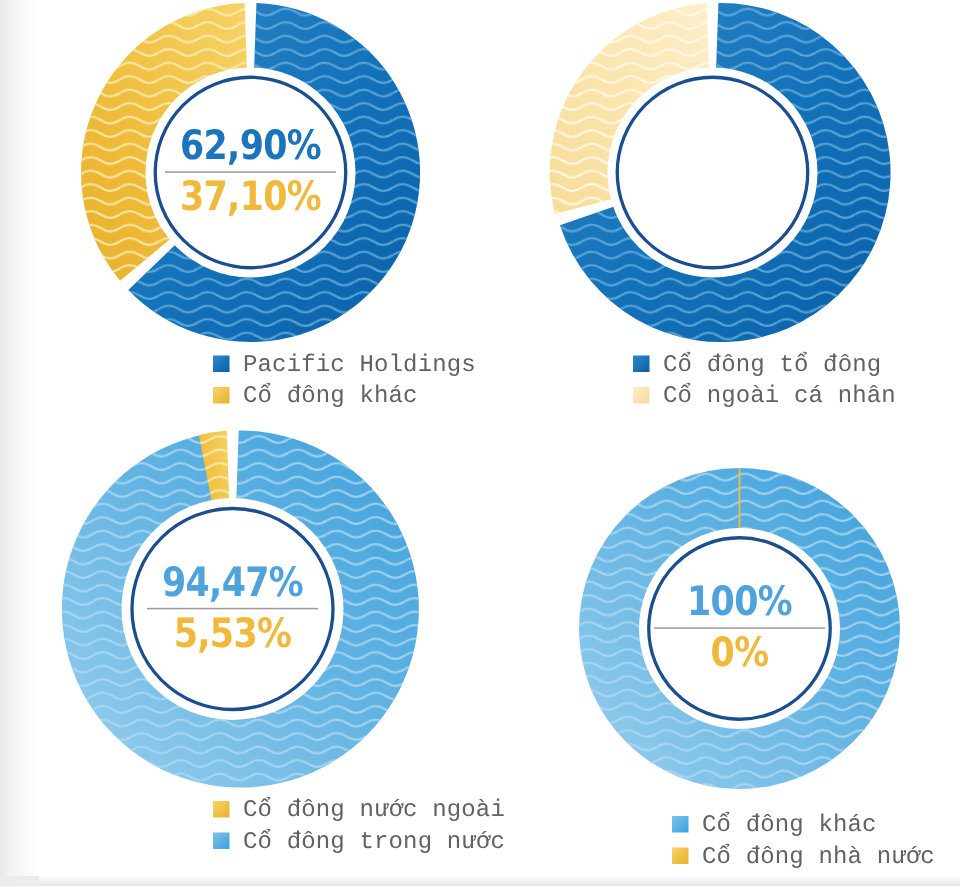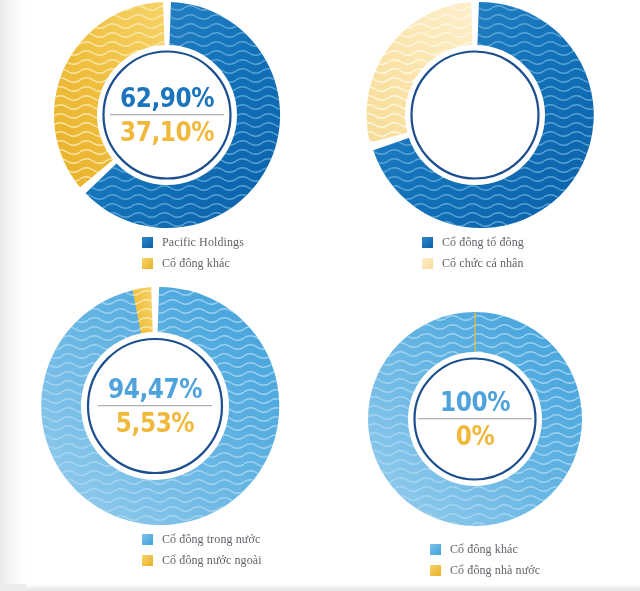--- a/index.html
+++ b/index.html
@@ -44,21 +44,21 @@
     width: 640px; height: 591px;
   }
 
   .panel {
     position: absolute;
     width: 290px;
   }
   .panel-0 { left: 22px;  top: 2px; }
   .panel-1 { left: 330px; top: 2px; }
   .panel-2 { left: 10px;  top: 287px; }
-  .panel-3 { left: 330px; top: 303px; }
+  .panel-3 { left: 348px; top: 303px; }
 
   .donut-wrap {
     position: relative;
     width: 290px;
     height: 226px;
     display: flex;
     align-items: center;
     justify-content: center;
   }
   .donut-wrap svg { display: block; overflow: visible; }
@@ -103,22 +103,22 @@
     align-items: center;
     height: 21px;
   }
   .legend-swatch {
     width: 11px;
     height: 11px;
     flex: none;
     margin-right: 9px;
   }
   .legend-label {
-    font-family: Liberation Serif, serif;
-    font-size: 12px;
+    font-family: Liberation Mono, monospace;
+    font-size: 16px;
     color: #5f6368;
     white-space: nowrap;
     letter-spacing: 0.1px;
   }
 
   .panel-2 .legend { padding-left: 132px; }
   .panel-3 .legend { padding-left: 100px; }
   .panel-1 .legend { padding-left: 92px; }
 </style>
 </head>
@@ -218,21 +218,21 @@
         <circle cx="113" cy="113" r="63.5" fill="none" stroke="#1A4E8F" stroke-width="2.2"></circle>
       </svg>
     </div>
     <div class="legend">
       <div class="legend-row">
         <span class="legend-swatch" style="background:linear-gradient(135deg,#2F87C8,#0A5FA8)"></span>
         <span class="legend-label">Cổ đông tổ đông</span>
       </div>
       <div class="legend-row">
         <span class="legend-swatch" style="background:linear-gradient(135deg,#FDEFCD,#F7DC98)"></span>
-        <span class="legend-label">Cổ chức cá nhân</span>
+        <span class="legend-label">Cổ ngoài cá nhân</span>
       </div>
     </div>
   </div>
 
   <div class="panel panel-2 lightvar">
     <div class="donut-wrap" style="height:238px">
       <svg width="238" height="238" viewBox="0 0 238 238">
         <defs>
           <pattern id="wv-lb3" width="26" height="9" patternUnits="userSpaceOnUse">
             <path d="M0 6 Q 6.5 1.5 13 6 T 26 6" fill="none" stroke="#AEDAF2" stroke-width="1.5" opacity="0.8"></path>
@@ -265,26 +265,26 @@
         <circle cx="119" cy="119" r="67" fill="none" stroke="#1A4E8F" stroke-width="2.2"></circle>
       </svg>
       <div class="center-text">
         <div class="pct pct-top">94,47%</div>
         <div class="pct-rule"></div>
         <div class="pct pct-bottom">5,53%</div>
       </div>
     </div>
     <div class="legend">
       <div class="legend-row">
+        <span class="legend-swatch" style="background:linear-gradient(135deg,#F6D469,#E8B02A)"></span>
+        <span class="legend-label">Cổ đông nước ngoài</span>
+      </div>
+      <div class="legend-row">
         <span class="legend-swatch" style="background:linear-gradient(135deg,#7CC3EA,#3EA0DB)"></span>
         <span class="legend-label">Cổ đông trong nước</span>
-      </div>
-      <div class="legend-row">
-        <span class="legend-swatch" style="background:linear-gradient(135deg,#F6D469,#E8B02A)"></span>
-        <span class="legend-label">Cổ đông nước ngoài</span>
       </div>
     </div>
   </div>
 
   <div class="panel panel-3 lightvar">
     <div class="donut-wrap" style="height:232px">
       <svg width="214" height="214" viewBox="0 0 214 214">
         <defs>
           <pattern id="wv-lb4" width="26" height="9" patternUnits="userSpaceOnUse">
             <path d="M0 6 Q 6.5 1.5 13 6 T 26 6" fill="none" stroke="#AEDAF2" stroke-width="1.5" opacity="0.8"></path>

